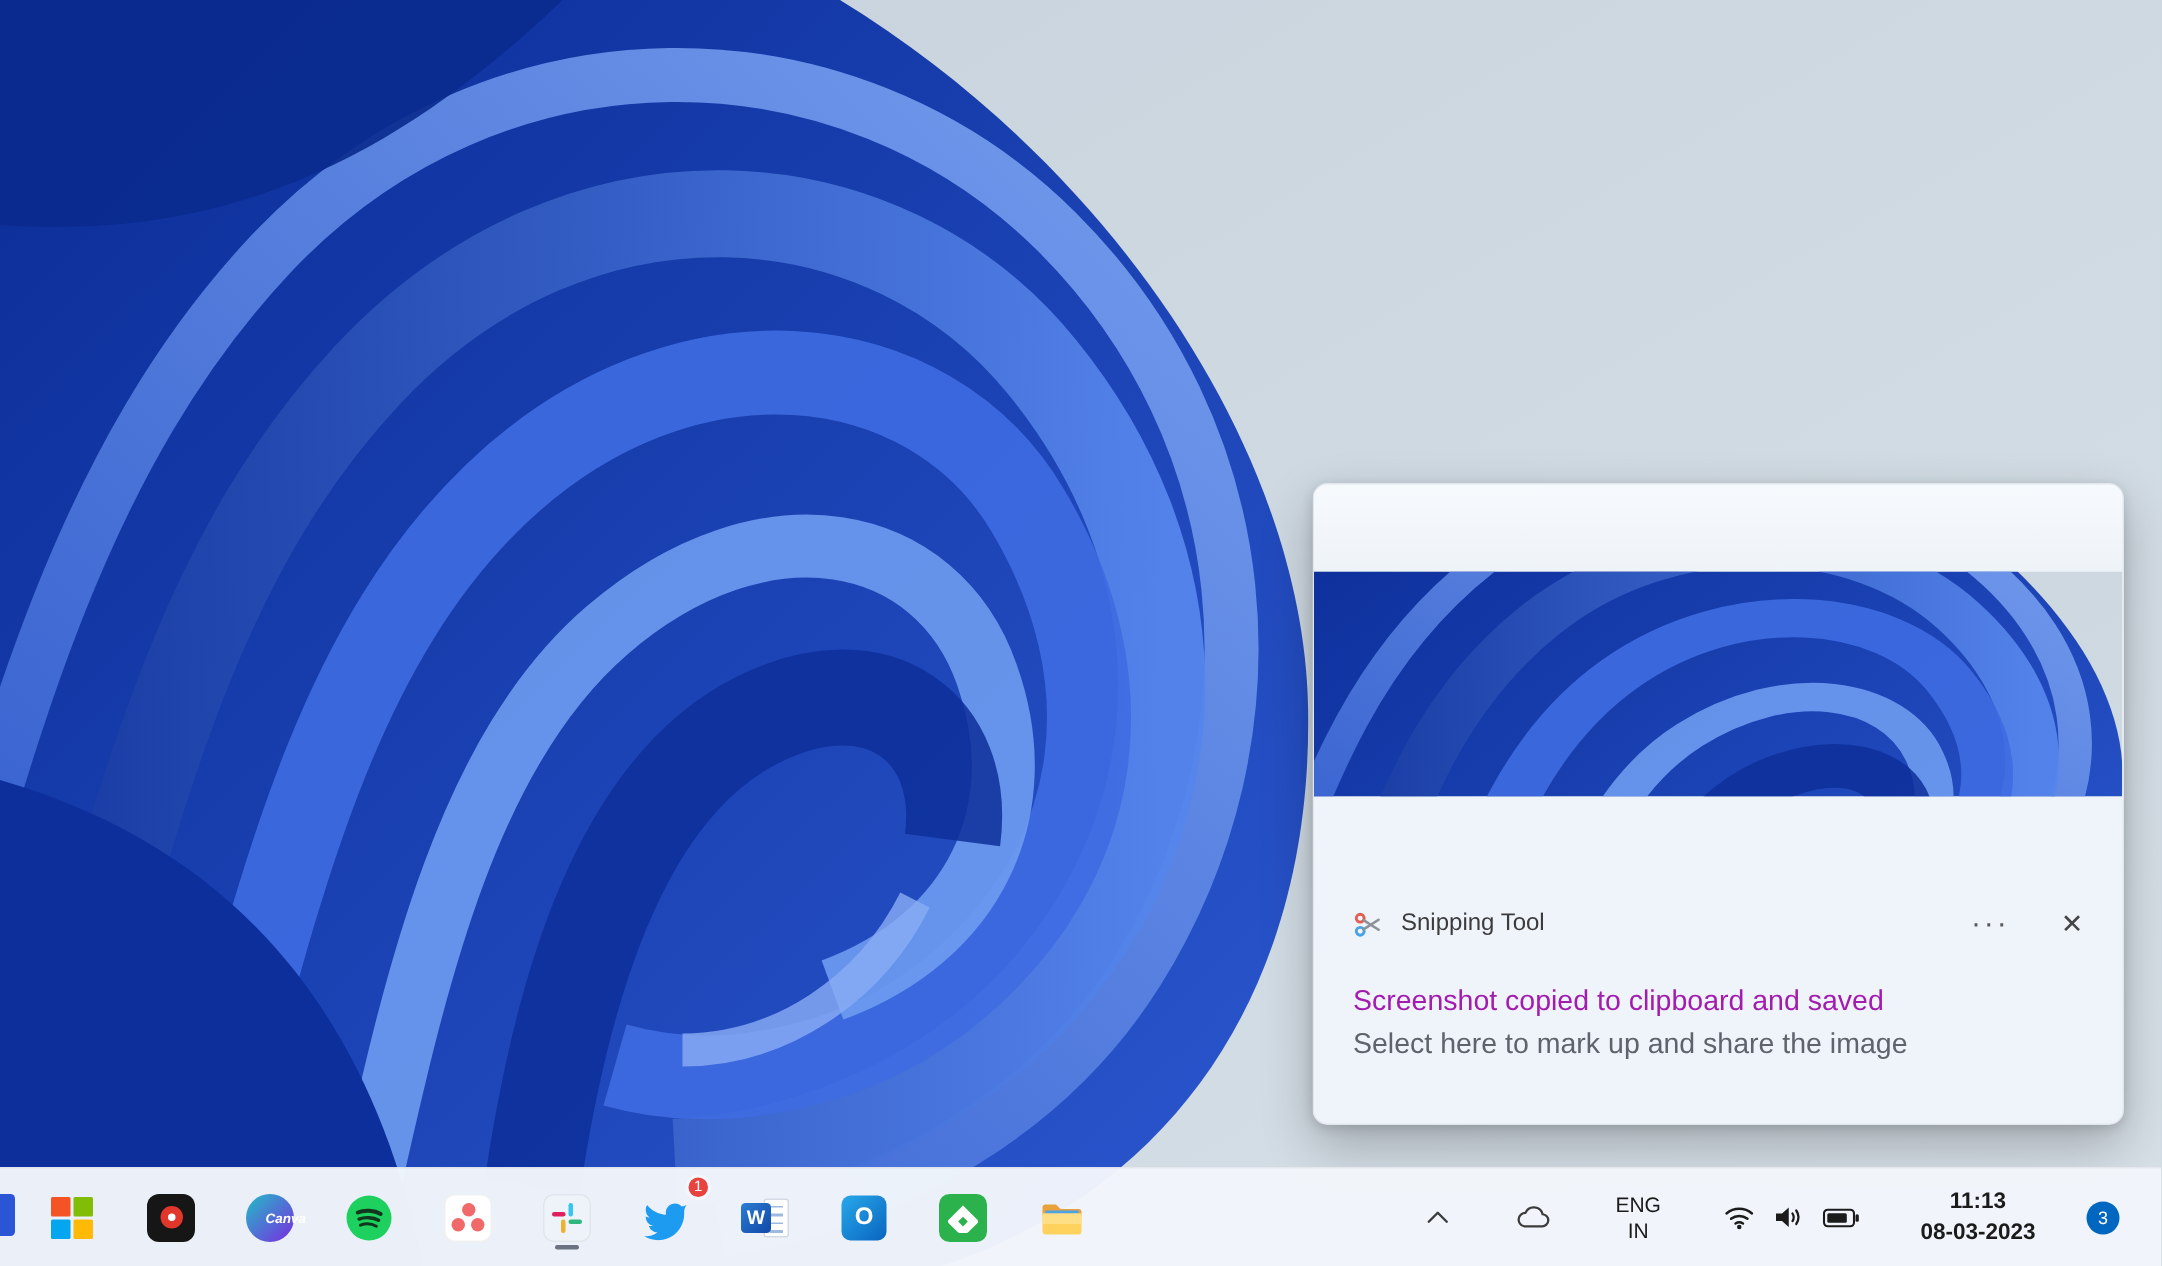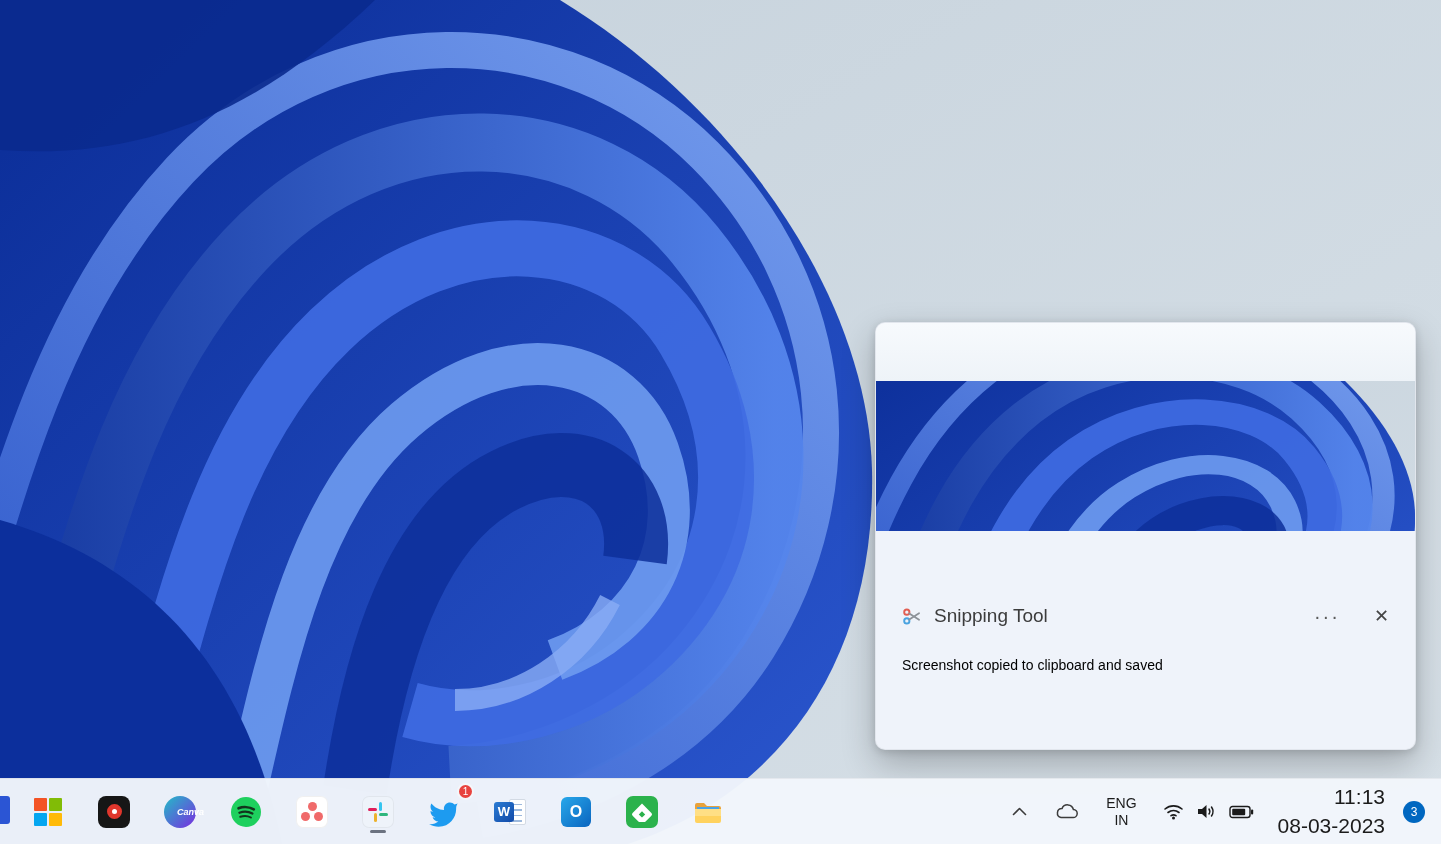--- a/index.html
+++ b/index.html
@@ -15,25 +15,25 @@
     background:#eff3fa; border-radius:10px; overflow:hidden;
     box-shadow:0 14px 34px rgba(0,0,0,.24), 0 2px 8px rgba(0,0,0,.14);
     border:1px solid rgba(0,0,0,.05);
   }
   .toast-thumb { height:208px; display:flex; flex-direction:column; }
   .thumb-top { height:58px; background:linear-gradient(#f7fafd,#eef3f8); }
   .thumb-band { height:150px; overflow:hidden; }
   .thumb-band svg { width:100%; height:150px; display:block; }
   .toast-body { position:relative; padding:74px 26px 0 26px; }
   .toast-header { display:flex; align-items:center; gap:11px; }
-  .toast-app-name { font-size:19px; color:#3c3c3c; }
+  .toast-app-name { font-size:16px; color:#3c3c3c; }
   .toast-actions { margin-left:auto; display:flex; align-items:center; gap:34px; }
   .more-btn { font-size:20px; color:#5a5a5a; letter-spacing:2px; line-height:10px; cursor:pointer; }
   .close-btn { font-size:18px; color:#454545; cursor:pointer; }
-  .toast-title { margin-top:30px; font-size:14px; color:#000000; }
+  .toast-title { margin-top:30px; font-size:19px; color:#a21caf; }
   .toast-sub { margin-top:7px; font-size:19px; color:#5e646c; }
 
   
   .taskbar {
     position:absolute; left:0; right:0; bottom:0; height:66px;
     background:rgba(242,246,251,.97); border-top:1px solid rgba(0,0,0,.05);
     display:flex; align-items:center;
   }
   .partial-icon { position:absolute; left:-6px; bottom:20px; width:16px; height:28px;
     background:#2b55d4; border-radius:3px; }
@@ -78,26 +78,26 @@
     background:linear-gradient(135deg,#2b7cd3,#1149a8); color:#fff; font-weight:bold;
     font-size:13px; display:flex; align-items:center; justify-content:center; }
 
   .outlook-sq { width:30px; height:30px; border-radius:6px;
     background:linear-gradient(135deg,#28a8ea,#0a64bf); color:#fff; font-weight:bold;
     font-size:16px; display:flex; align-items:center; justify-content:center; }
 
   .feedly-tile { background:#2bb24c; }
 
   
-  .tb-tray { margin-left:auto; display:flex; align-items:center; gap:10px; padding-right:16px; }
+  .tb-tray { margin-left:auto; display:flex; align-items:center; gap:26px; padding-right:28px; }
   .tray-btn { padding:8px 9px; border-radius:4px; display:flex; align-items:center;
     justify-content:center; cursor:pointer; }
   .tray-group { display:flex; align-items:center; gap:12px; padding:8px 8px; border-radius:4px; cursor:pointer; }
   .lang { text-align:center; font-size:14px; color:#1b1b1b; line-height:1.2; cursor:pointer; padding:4px 8px; }
-  .clock { text-align:right; font-size:21px; color:#1b1b1b; line-height:1.35; cursor:pointer; padding:2px 6px; }
+  .clock { text-align:center; font-size:15px; color:#1b1b1b; line-height:1.35; cursor:pointer; padding:2px 6px;font-weight:bold; }
   .noti-badge { width:22px; height:22px; border-radius:50%; background:#0067c0; color:#fff;
     font-size:12px; display:flex; align-items:center; justify-content:center; margin-left:2px; cursor:pointer; }
 </style>
 </head>
 <body>
 
 <div class="desktop">
 
   <svg class="wallpaper" viewBox="0 0 1441 844" preserveAspectRatio="none">
     <defs>
@@ -152,20 +152,21 @@
             <path d="M8.3,8.6 L19.5,15.8 M8.3,15.4 L19.5,8.2" stroke="#8d9298" stroke-width="2" stroke-linecap="round"></path>
           </svg>
         </span>
         <span class="toast-app-name">Snipping Tool</span>
         <span class="toast-actions">
           <span class="more-btn">···</span>
           <span class="close-btn">✕</span>
         </span>
       </div>
       <div class="toast-title">Screenshot copied to clipboard and saved</div>
+      <div class="toast-sub">Select here to mark up and share the image</div>
     </div>
   </div>
 
   <div class="taskbar">
     <div class="partial-icon"></div>
 
     <div class="tb-apps">
 
       <div class="tb-icon">
         <div class="ico-grid">

